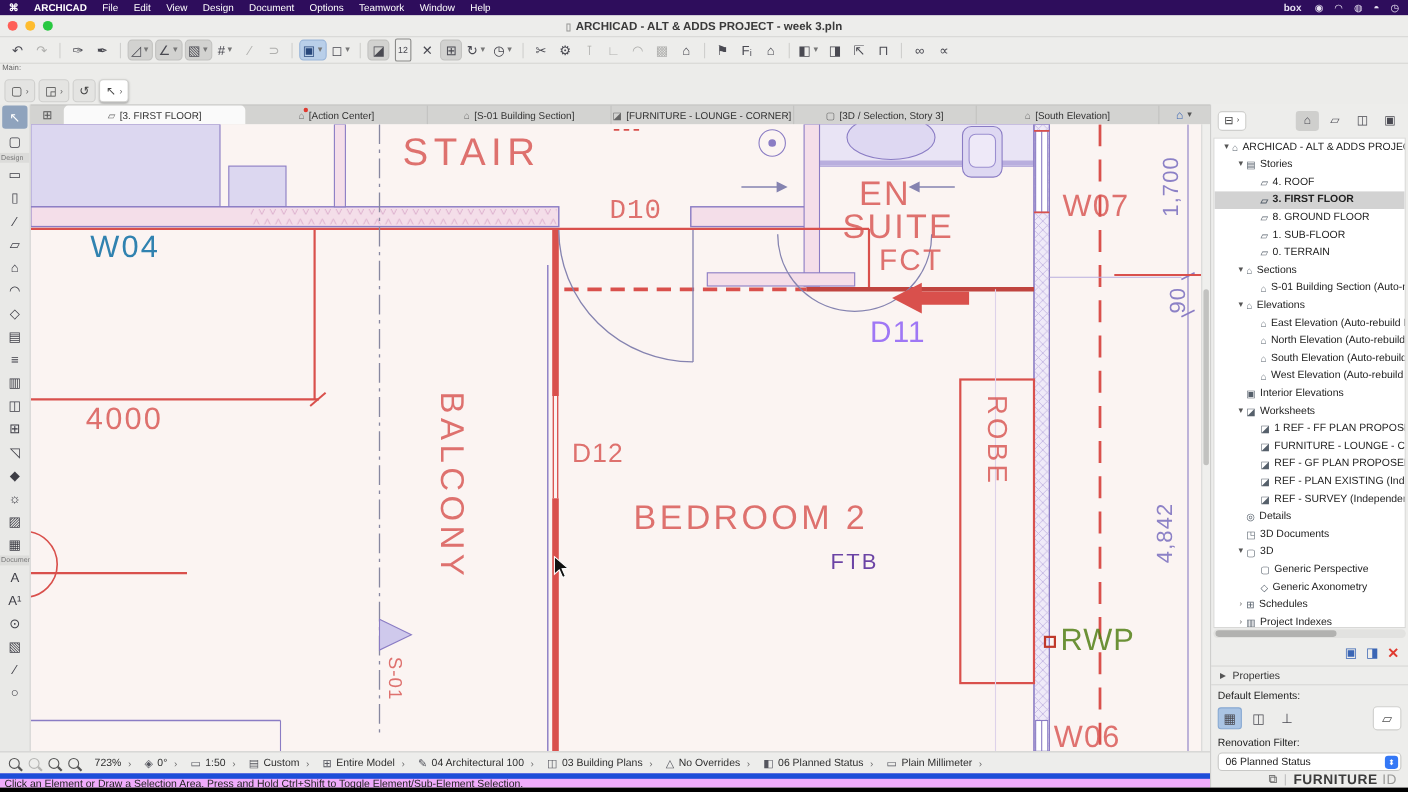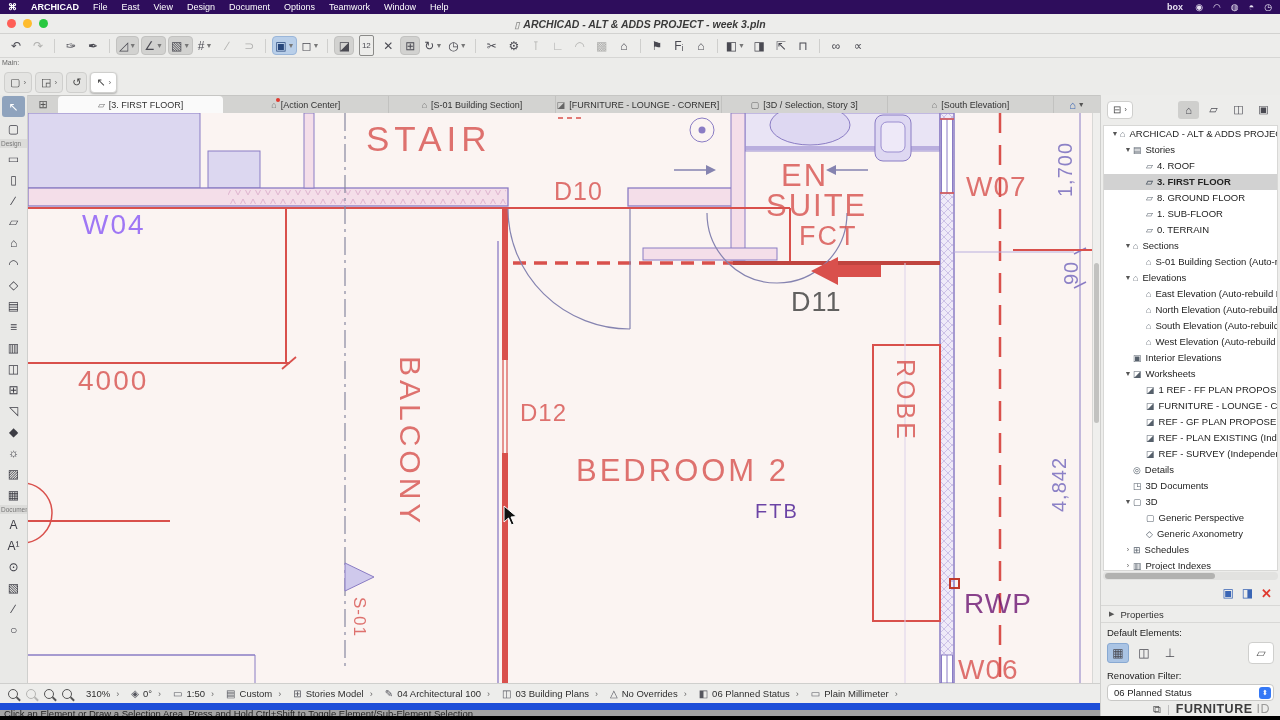--- a/index.html
+++ b/index.html
@@ -9,21 +9,21 @@
   
   #menubar { position:absolute; left:0; top:0; width:1280px; height:14px;
     background:#2e0d5c; display:flex; align-items:center; color:#fff;
     font-size:9px; padding:0 8px; gap:14px; }
   #menubar .menu-item { cursor:default; }
   #menubar .bold { font-weight:bold; }
   #menubar .spacer { flex:1; }
   #menubar .mright { display:flex; gap:12px; align-items:center; font-size:9px; color:#e8e2f2; }
   
   #titlebar { position:absolute; left:0; top:14px; width:1280px; height:20px;
-    background:#ededeb; border-bottom:1px solid #d2d2d0; display:flex; align-items:center;font-style:italic; }
+    background:#ededeb; border-bottom:1px solid #d2d2d0; display:flex; align-items:center; }
   .light { width:9px; height:9px; border-radius:50%; margin-left:7px; }
   #titlebar .title { position:absolute; left:0; right:0; text-align:center;
     font-size:10.5px; font-weight:bold; color:#3a3a3a; }
   #titlebar .doc-ico { color:#9a9a98; font-size:9px; margin-right:4px; }
   
   #toolbar { position:absolute; left:0; top:34px; width:1280px; height:24px;
     background:#ededeb; border-bottom:1px solid #d6d6d4; display:flex;
     align-items:center; padding-left:6px; gap:2px; }
   .tb-btn { height:19px; min-width:20px; display:flex; align-items:center; justify-content:center;
     border-radius:4px; color:#4a4a52; font-size:12px; padding:0 2px; }
@@ -80,21 +80,21 @@
   .mag { width:10px; height:10px; border:1.5px solid #555; border-radius:50%;
     position:relative; margin-right:6px; flex:0 0 auto; }
   .mag::after { content:""; position:absolute; width:5px; height:1.5px; background:#555;
     right:-4px; bottom:-2px; transform:rotate(45deg); }
   .mag.dim { border-color:#b5b5b3; } .mag.dim::after { background:#b5b5b3; }
   .sb-field { display:flex; align-items:center; gap:4px; padding:0 6px; height:100%; }
   .sb-icon { font-size:10px; color:#55565e; }
   .sb-label { font-size:9.5px; color:#2e2e2e; white-space:nowrap; }
   .sb-chev { font-size:9px; color:#666; margin-left:2px; }
   #hintbar { position:absolute; left:0; top:703px; width:1100px; height:13px;
-    background:#a3a3a3; border-top:7px solid #1d4ed8; font-size:9.5px; color:#222;
+    background:#f0abfc; border-top:5px solid #1d4ed8; font-size:9.5px; color:#222;
     padding-left:4px; display:flex; align-items:center; }
   #blackstrip { position:absolute; left:0; top:716px; width:1280px; height:4px; background:#000; }
   
   #sidebar { position:absolute; left:1100px; top:95px; width:180px; height:621px;
     background:#ededeb; border-left:1px solid #cfcfcd; display:flex; flex-direction:column; }
   #nav-head { height:30px; display:flex; align-items:center; padding:0 6px; gap:4px; }
   #nav-head .tree-btn { background:#fff; border:1px solid #cfcfcd; border-radius:4px;
     height:18px; padding:0 5px; display:flex; align-items:center; gap:3px; font-size:10px; color:#444; }
   #nav-head .gap { flex:1; }
   #nav-head .nh-ico { width:21px; height:18px; display:flex; align-items:center;
@@ -137,21 +137,21 @@
   #side-foot .bar { color:#bbb; }
 </style>
 </head>
 <body>
 
 <div id="menubar">
   <span class="menu-item bold">⌘</span>
   <span id="menu-items" style="display:flex;gap:14px;">
       <span class="menu-item bold">ARCHICAD</span>
       <span class="menu-item">File</span>
-      <span class="menu-item">East</span>
+      <span class="menu-item">Edit</span>
       <span class="menu-item">View</span>
       <span class="menu-item">Design</span>
       <span class="menu-item">Document</span>
       <span class="menu-item">Options</span>
       <span class="menu-item">Teamwork</span>
       <span class="menu-item">Window</span>
       <span class="menu-item">Help</span>
     </span>
   <span class="spacer"></span>
   <span class="mright">
@@ -453,32 +453,32 @@
     <line x1="317" y1="0" x2="317" y2="556" stroke="#8787a0" stroke-width="1.2" stroke-dasharray="18,5,3,5"></line>
     <line x1="877" y1="150" x2="877" y2="570" stroke="#ddd2ea"></line>
 
     <line x1="0" y1="542" x2="227" y2="542" stroke="#8a7cc4" stroke-width="1.5"></line>
     <line x1="227" y1="542" x2="227" y2="570" stroke="#8a7cc4"></line>
 
     <polygon points="317,450 346,464 317,478" fill="#cfc9ec" stroke="#8a7cc4"></polygon>
   </svg>
   <div id="labels">
       <span class="cv-label" style="left: 338px; top: 8px; font-size: 35px; color: rgb(216, 85, 82); letter-spacing: 5px;">STAIR</span>
-      <span class="cv-label" style="left: 54px; top: 98px; font-size: 28px; color: #8b5cf6; letter-spacing: 2px;">W04</span>
-      <span class="cv-label" style="left: 526px; top: 66px; font-size: 25px; color: rgb(216, 85, 82); letter-spacing: 1px;">D10</span>
+      <span class="cv-label" style="left: 54px; top: 98px; font-size: 28px; color: #0369a1; letter-spacing: 2px;">W04</span>
+      <span class="cv-label" style="left: 526px; top: 66px; font-size: 25px; color: rgb(216, 85, 82); letter-spacing: 1px; font-family: Liberation Mono, monospace;">D10</span>
       <span class="cv-label" style="left: 753px; top: 47px; font-size: 31px; color: rgb(216, 85, 82); letter-spacing: 2px;">EN</span>
       <span class="cv-label" style="left: 738px; top: 77px; font-size: 31px; color: rgb(216, 85, 82); letter-spacing: 2px;">SUITE</span>
       <span class="cv-label" style="left: 771px; top: 110px; font-size: 27px; color: rgb(216, 85, 82); letter-spacing: 2px;">FCT</span>
-      <span class="cv-label" style="left: 763px; top: 176px; font-size: 27px; color: #404040; letter-spacing: 1px;">D11</span>
+      <span class="cv-label" style="left: 763px; top: 176px; font-size: 27px; color: #8b5cf6; letter-spacing: 1px;">D11</span>
       <span class="cv-label" style="left: 938px; top: 60px; font-size: 28px; color: rgb(216, 85, 82); letter-spacing: 1px;">W07</span>
       <span class="cv-label" style="left: 50px; top: 254px; font-size: 28px; color: rgb(216, 85, 82); letter-spacing: 2px;">4000</span>
       <span class="cv-label" style="left: 492px; top: 288px; font-size: 24px; color: rgb(216, 85, 82); letter-spacing: 1px;">D12</span>
       <span class="cv-label" style="left: 548px; top: 342px; font-size: 31px; color: rgb(216, 85, 82); letter-spacing: 3px;">BEDROOM 2</span>
       <span class="cv-label" style="left: 727px; top: 388px; font-size: 20px; color: #4c1d95; letter-spacing: 2px;">FTB</span>
-      <span class="cv-label" style="left: 936px; top: 477px; font-size: 28px; color: #701a75; letter-spacing: 1px; text-align: right;">RWP</span>
+      <span class="cv-label" style="left: 936px; top: 455px; font-size: 28px; color: #4d7c0f; letter-spacing: 1px; text-align: right;">RWP</span>
       <span class="cv-label" style="left: 930px; top: 543px; font-size: 28px; color: rgb(216, 85, 82); letter-spacing: 1px;">W06</span>
       <span class="cv-label" style="left: 397px; top: 243px; font-size: 30px; color: rgb(216, 85, 82); letter-spacing: 4px; transform: rotate(90deg);">BALCONY</span>
       <span class="cv-label" style="left: 890px; top: 246px; font-size: 25px; color: rgb(216, 85, 82); letter-spacing: 3px; transform: rotate(90deg);">ROBE</span>
       <span class="cv-label" style="left: 340px; top: 484px; font-size: 17px; color: rgb(216, 85, 82); letter-spacing: 1px; transform: rotate(90deg);">S-01</span>
       <span class="cv-label" style="left: 1027px; top: 84px; font-size: 20px; color: rgb(116, 104, 189); letter-spacing: 1px; transform: rotate(-90deg);">1,700</span>
       <span class="cv-label" style="left: 1033px; top: 172px; font-size: 20px; color: rgb(116, 104, 189); letter-spacing: 1px; transform: rotate(-90deg);">90</span>
       <span class="cv-label" style="left: 1021px; top: 399px; font-size: 20px; color: rgb(116, 104, 189); letter-spacing: 1px; transform: rotate(-90deg);">4,842</span>
     </div>
   <svg class="abs" style="left:475px;top:392px" width="16" height="22">
     <path d="M1 1 L1 17 L5.5 13 L8.5 20 L11 18.8 L8 12 L13.5 11.6 Z" fill="#111" stroke="#fff" stroke-width="1"></path>
@@ -671,41 +671,41 @@
   </div>
 </div>
 
 <div id="statusbar">
   <span class="mag"></span>
   <span class="mag dim"></span>
   <span class="mag"></span>
   <span class="mag"></span>
   <span id="status-fields" style="display:flex;align-items:center;height:100%;">
       <span class="sb-field">
-        <span class="sb-label">310%</span>
+        <span class="sb-label">723%</span>
         <span class="sb-chev">›</span>
       </span>
       <span class="sb-field">
         <span class="sb-icon">◈</span>
         <span class="sb-label">0°</span>
         <span class="sb-chev">›</span>
       </span>
       <span class="sb-field">
         <span class="sb-icon">▭</span>
         <span class="sb-label">1:50</span>
         <span class="sb-chev">›</span>
       </span>
       <span class="sb-field">
         <span class="sb-icon">▤</span>
         <span class="sb-label">Custom</span>
         <span class="sb-chev">›</span>
       </span>
       <span class="sb-field">
         <span class="sb-icon">⊞</span>
-        <span class="sb-label">Stories Model</span>
+        <span class="sb-label">Entire Model</span>
         <span class="sb-chev">›</span>
       </span>
       <span class="sb-field">
         <span class="sb-icon">✎</span>
         <span class="sb-label">04 Architectural 100</span>
         <span class="sb-chev">›</span>
       </span>
       <span class="sb-field">
         <span class="sb-icon">◫</span>
         <span class="sb-label">03 Building Plans</span>

